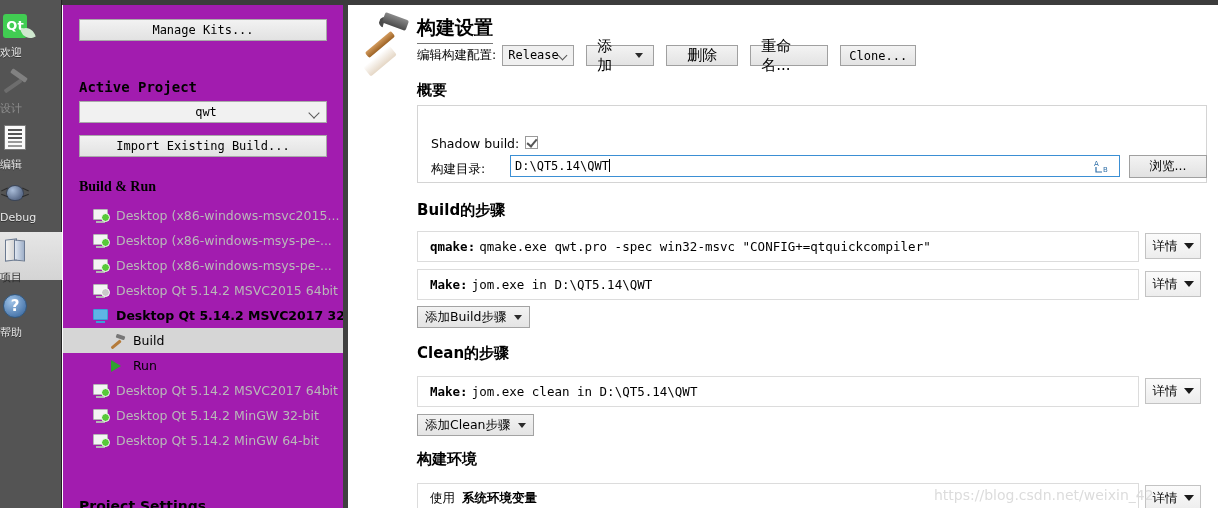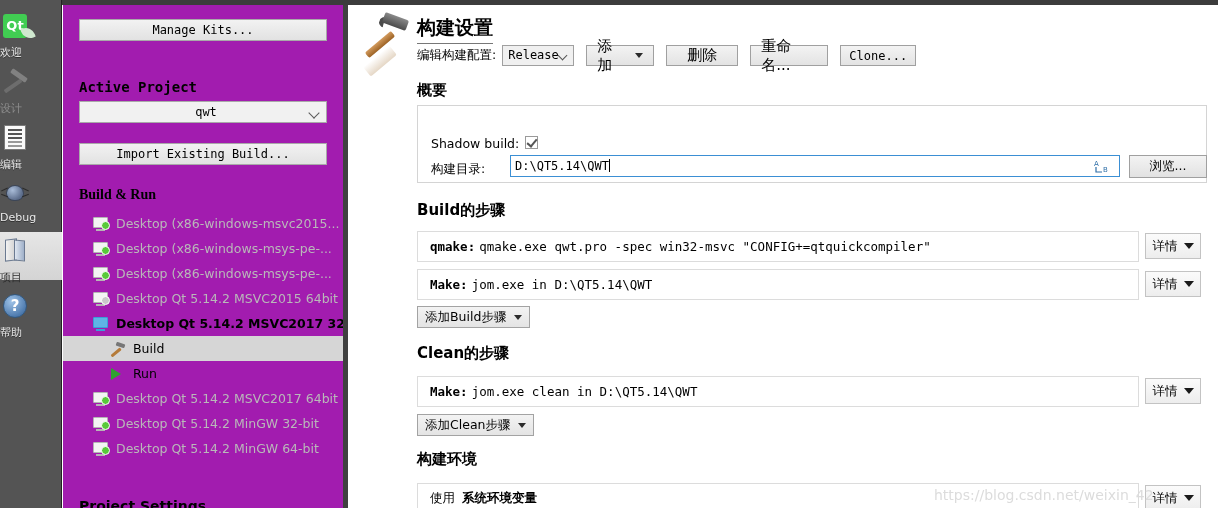--- a/index.html
+++ b/index.html
@@ -390,21 +390,21 @@
 
     <div class="lp-btn" style="margin-top:14px;">Manage Kits...</div>
 
     <div class="lp-heading" style="margin-top:38px;">Active Project</div>
 
     <div class="lp-combo">
       <span>qwt</span>
       <div class="chev"></div>
     </div>
 
-    <div class="lp-btn" style="margin-top:20px;">Import Existing Build...</div>
+    <div class="lp-btn" style="margin-top:12px;">Import Existing Build...</div>
 
     <div class="lp-heading b" style="margin-top:22px;margin-bottom:8px;">Build &amp; Run</div>
 
     <div class="kit-row">
       <div class="kit-ico">
           <div class="scr"></div>
           <div class="stand"></div>
           <div class="badge"></div>
         </div>
       <div class="kit-label">Desktop (x86-windows-msvc2015...</div>

